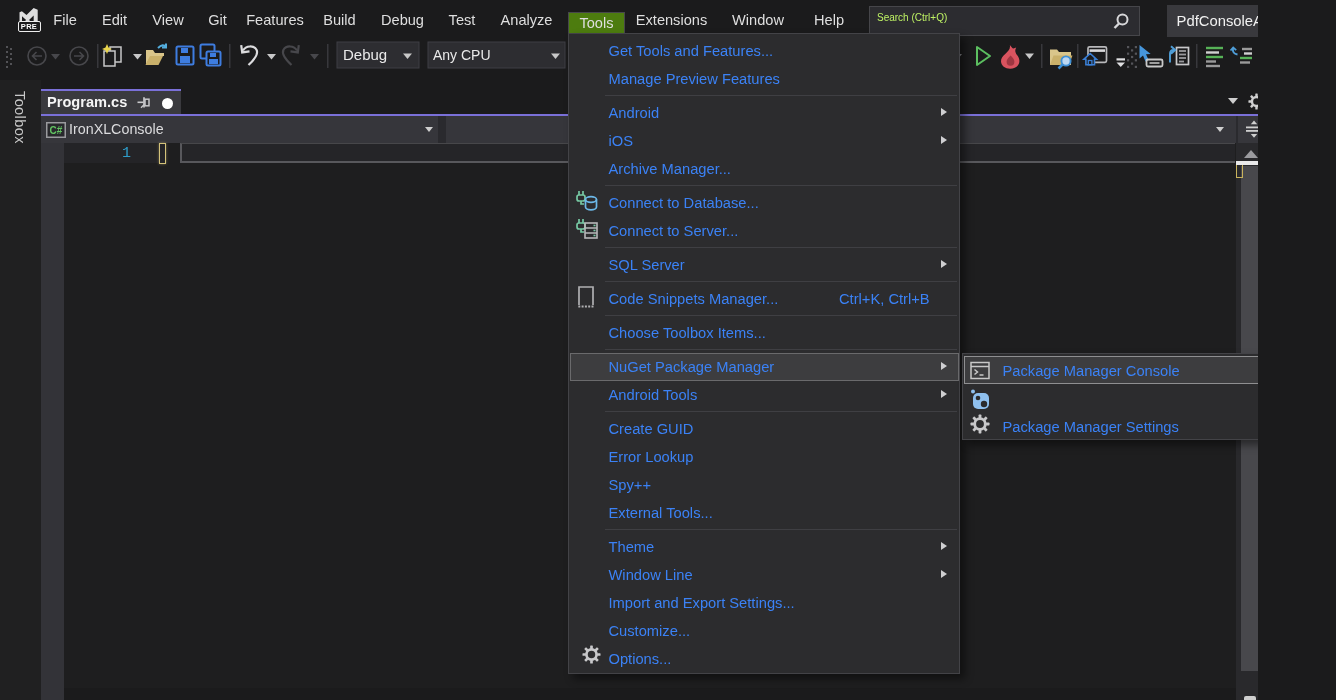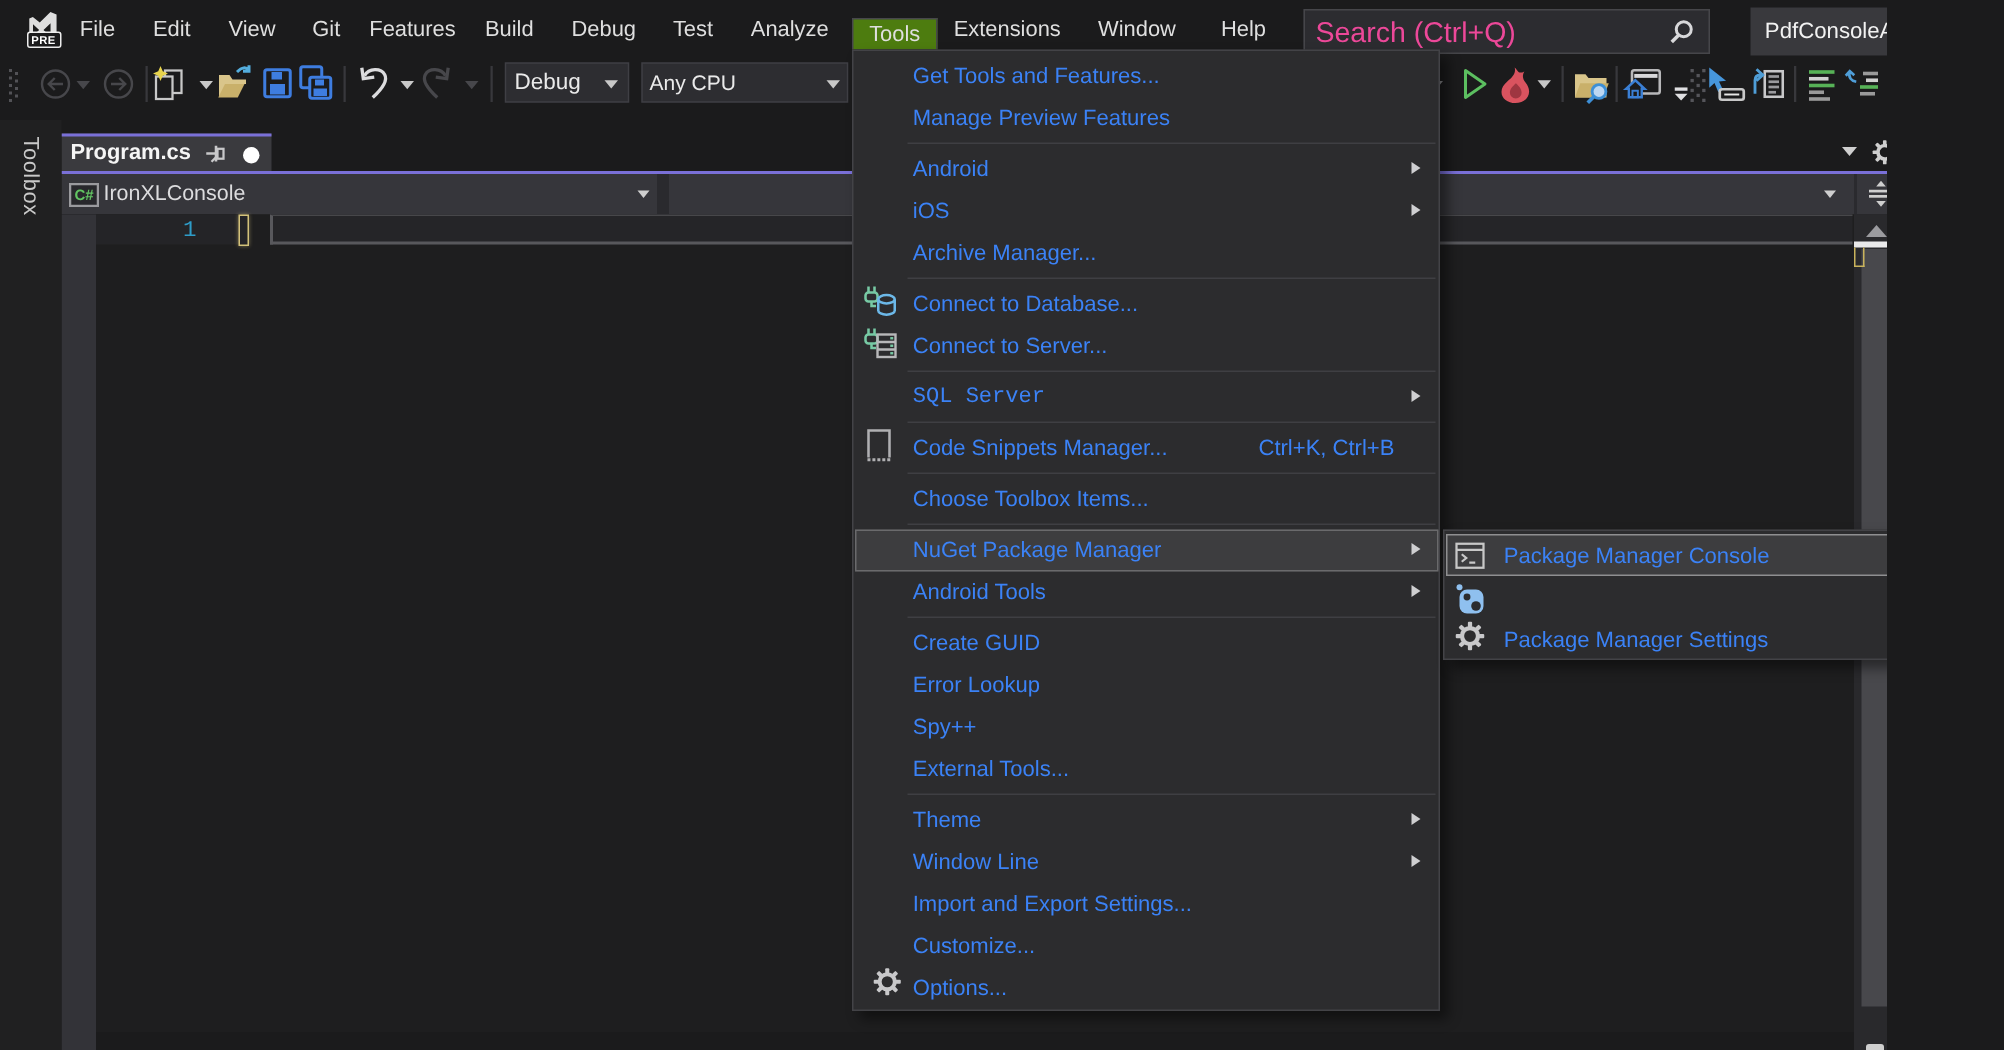--- a/index.html
+++ b/index.html
@@ -30,21 +30,21 @@
     <span class="abs mb" style="left:368px;width:69px;">Debug</span>
     <span class="abs mb" style="left:437px;width:50px;text-align:center;">Test</span>
     <span class="abs mb" style="left:487px;width:79px;">Analyze</span>
     <span class="abs mb" style="left:568px;width:57px;top:5px;height:21px;line-height:21px;background:#4d7c0f;border:1px solid #47474b;border-bottom:none;box-sizing:border-box;">Tools</span>
     <span class="abs mb" style="left:625px;width:93px;">Extensions</span>
     <span class="abs mb" style="left:718px;width:80px;">Window</span>
     <span class="abs mb" style="left:798px;width:62px;">Help</span>
   </div>
 
   <div class="abs" style="left:869px;top:6px;width:271px;height:30px;background:#2c2c30;border:1px solid #46464a;box-sizing:border-box;">
-    <span style="position:absolute;left:7px;top:5px;font-size:19px;color:#ec4899;">Search (Ctrl+Q)</span>
+    <span style="position:absolute;left:7px;top:5px;font-size:10px;color:#bef264;">Search (Ctrl+Q)</span>
     <svg style="position:absolute;right:7px;top:4px;" width="22" height="22" viewBox="0 0 22 22">
       <circle cx="12.5" cy="8.5" r="5" fill="none" stroke="#d8d8da" stroke-width="2"></circle>
       <line x1="9" y1="12.5" x2="4.5" y2="17" stroke="#d8d8da" stroke-width="2.4"></line>
     </svg>
   </div>
 
   <div class="abs" style="left:1167px;top:5px;width:122px;height:32px;background:#39393d;color:#f2f2f2;font-size:14.8px;text-align:center;line-height:32px;">PdfConsoleApp</div>
 
   <div class="abs" id="toolbar" style="left:0;top:40px;width:1336px;height:40px;background:#1b1b1c;">
   <svg width="1336" height="40" viewBox="0 0 1336 40">
@@ -310,21 +310,21 @@
     <div class="sep" style="top:61px;"></div>
     <span class="menu-item" style="top:64.5px;">Android</span>
       <i class="arrow-r" style="left:372px;top:74px;"></i>
     <span class="menu-item" style="top:92.5px;">iOS</span>
       <i class="arrow-r" style="left:372px;top:102px;"></i>
     <span class="menu-item" style="top:120.5px;">Archive Manager...</span>
     <div class="sep" style="top:151px;"></div>
     <span class="menu-item" style="top:154.5px;">Connect to Database...</span>
     <span class="menu-item" style="top:182.5px;">Connect to Server...</span>
     <div class="sep" style="top:213px;"></div>
-    <span class="menu-item" style="top:216.5px;font-family:Liberation Mono, monospace;">SQL Server</span>
+    <span class="menu-item" style="top:216.5px;">SQL Server</span>
       <i class="arrow-r" style="left:372px;top:226px;"></i>
     <div class="sep" style="top:247px;"></div>
     <span class="menu-item" style="top:250.5px;">Code Snippets Manager...</span>
     <span class="menu-item" style="left:270px;top:250.5px;">Ctrl+K, Ctrl+B</span>
     <div class="sep" style="top:281px;"></div>
     <span class="menu-item" style="top:284.5px;">Choose Toolbox Items...</span>
     <div class="sep" style="top:315px;"></div>
     <span class="menu-item" style="top:318.5px;">NuGet Package Manager</span>
       <i class="arrow-r" style="left:372px;top:328px;"></i>
     <span class="menu-item" style="top:346.5px;">Android Tools</span>

